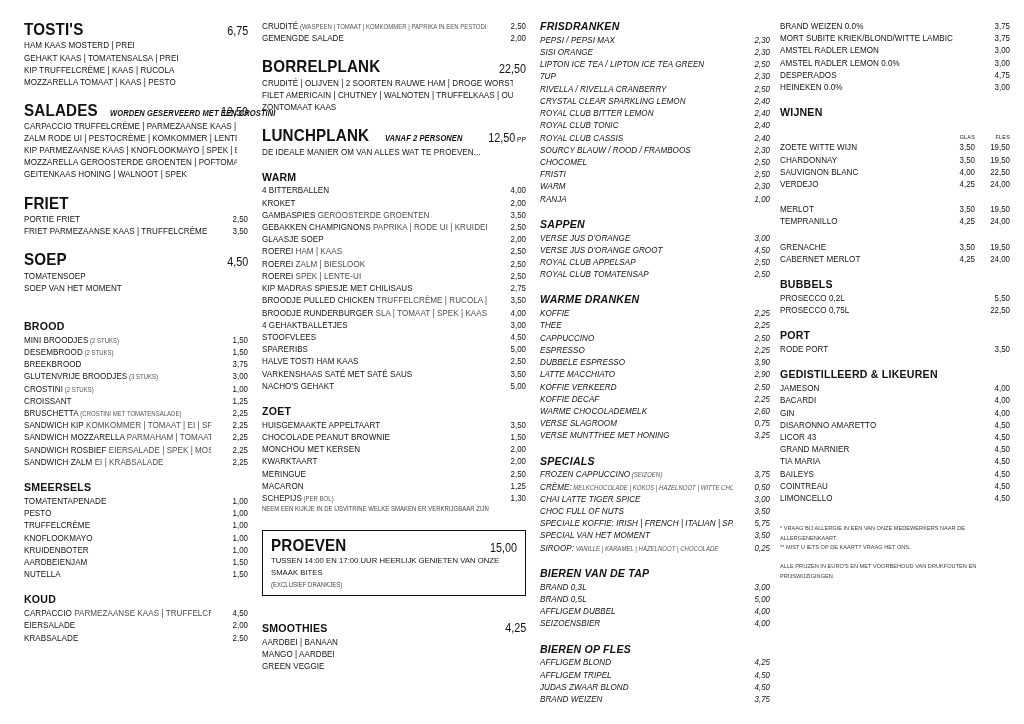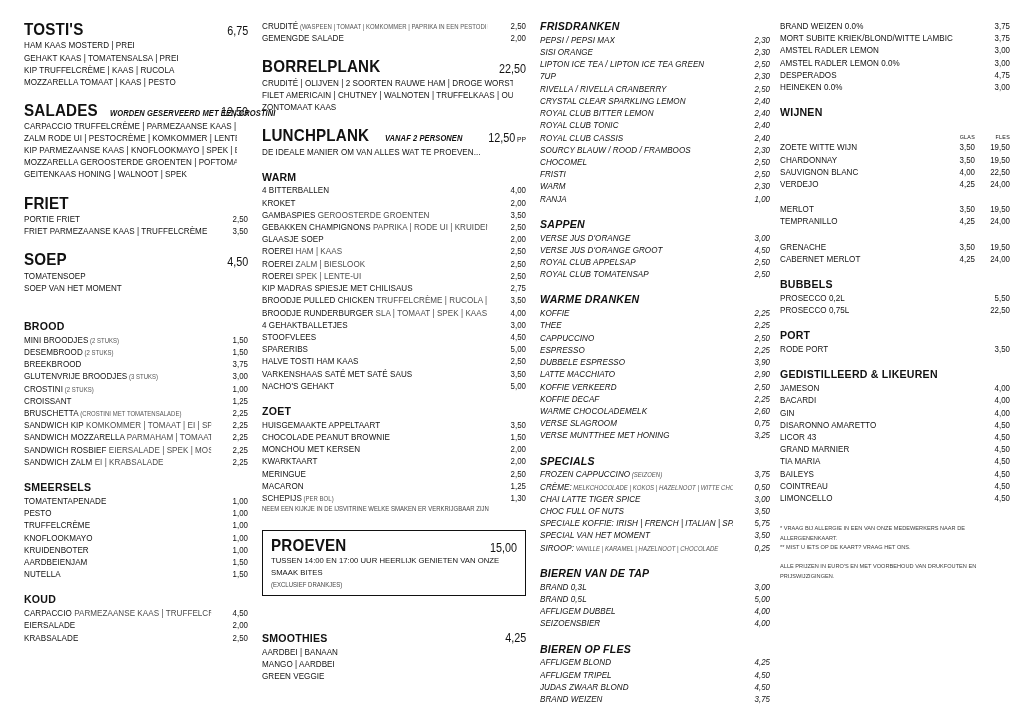--- a/index.html
+++ b/index.html
@@ -121,21 +121,21 @@
     transform: scaleX(0.95);
     transform-origin: left center;
   }
   .gap  { height: 13px; }
   .gap-s{ height: 7px; }
 
   
   .box {
     border: 1.4px solid #111;
     padding: 5px 8px 6px 8px;
-    margin: 4px 0 22px 0;
+    margin: 4px 0 12px 0;
   }
   .box .sec { margin-bottom: 0; }
   .box .sec-title { font-size: 16.5px; }
   .foot {
     font-size: 5.9px;
     line-height: 1.62;
     color: #3a3a3a;
     letter-spacing: 0.02px;
     transform: scaleX(0.95);
     transform-origin: left center;

